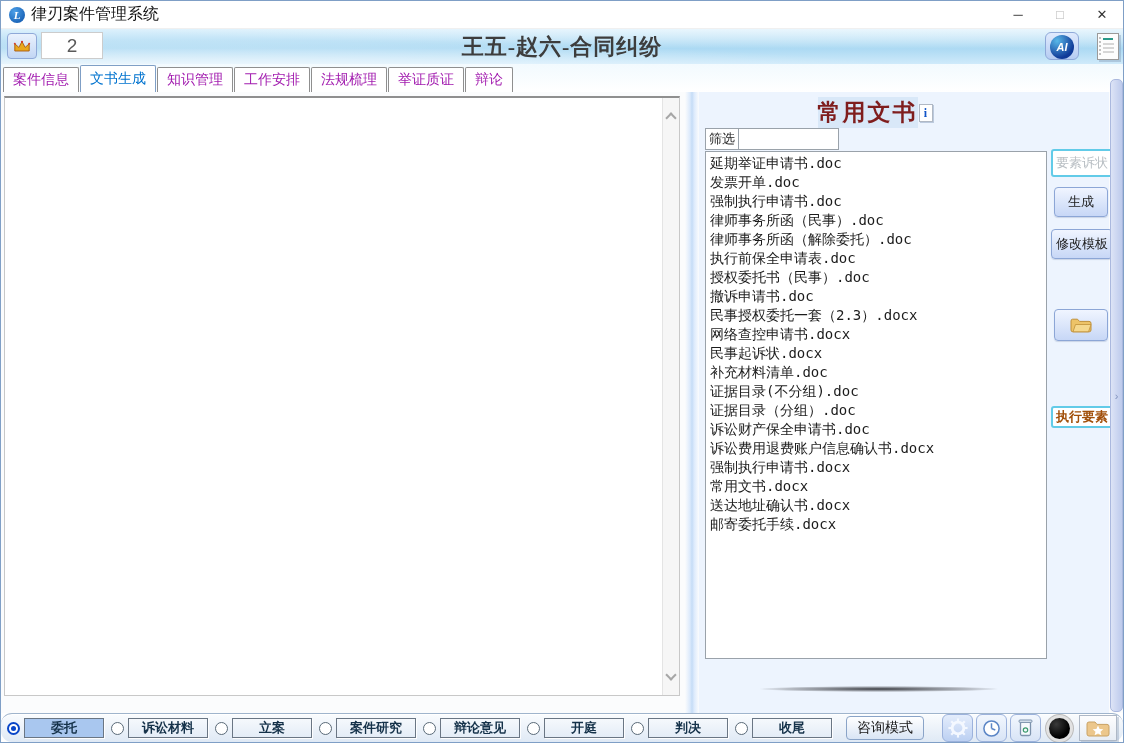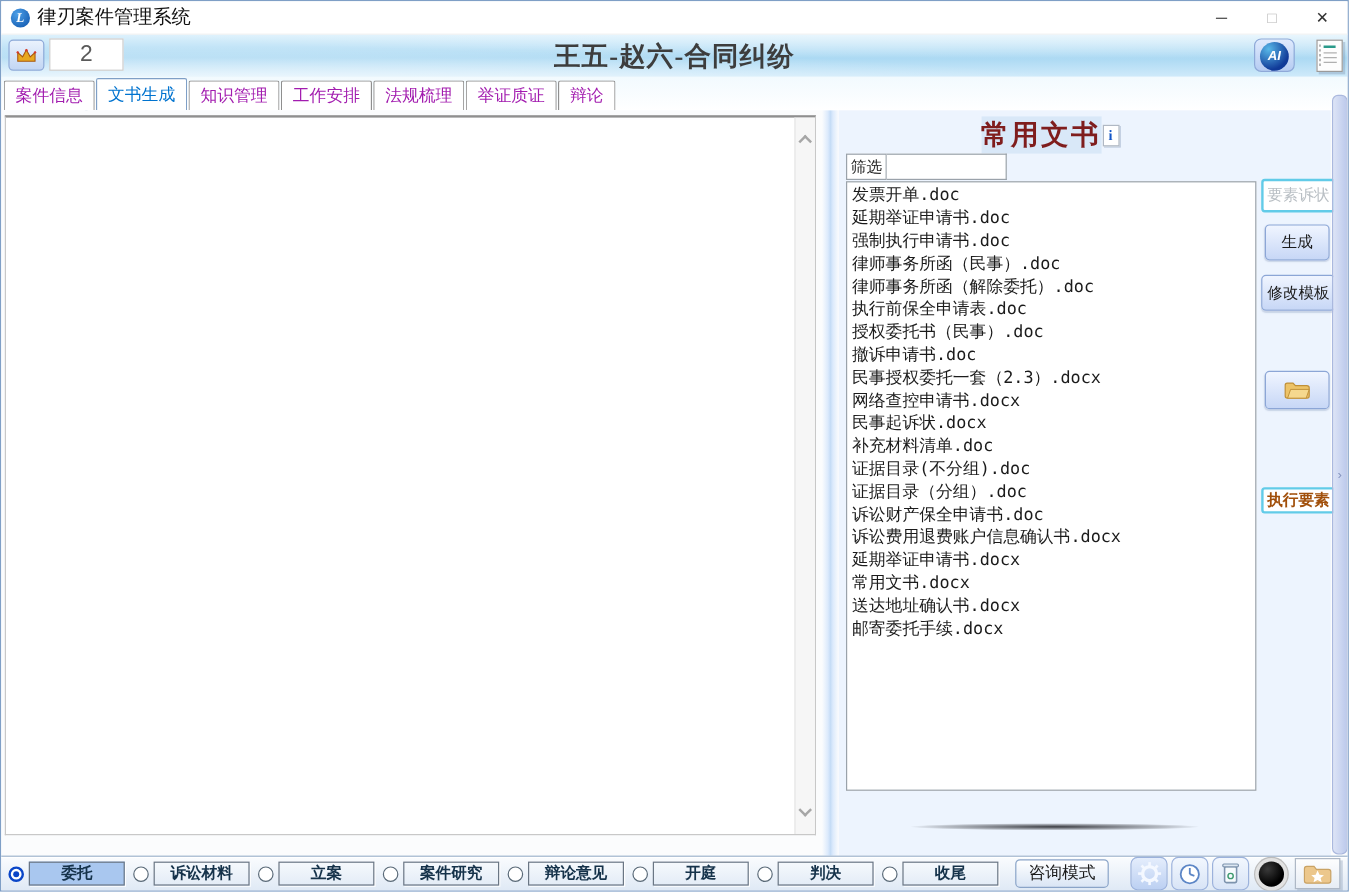--- a/index.html
+++ b/index.html
@@ -65,21 +65,21 @@
   .btn-generate { top:95px; left:3px; width:54px; height:30px; }
   .btn-template { top:137px; width:62px; height:30px; }
   .btn-folder { top:217px; left:3px; width:54px; height:32px; }
   .btn-execute { top:314px; width:62px; height:22px; color:#a14f0a; font-weight:700; }
   .swoosh { position:absolute; left:60px; top:594px; width:240px; height:6px; background:radial-gradient(ellipse at center, rgba(30,30,35,.85) 0%, rgba(30,30,35,.25) 55%, rgba(30,30,35,0) 72%); border-radius:50%; }
 
   .collapse-strip { position:absolute; left:1109px; top:78px; width:13px; height:633px; background:linear-gradient(90deg,#dde4f6,#bdcaec); border:1px solid #aab8de; border-radius:5px; display:flex; align-items:center; justify-content:center; }
   .collapse-arrow { color:#8494be; font-size:11px; }
 
   
-  .bottombar { position:absolute; left:0; top:712px; width:100%; height:29px; background:linear-gradient(180deg,#fafcfe,#dfe9f5); border-top:1px solid #9fb4cc; box-shadow:inset 0 1px 0 #ffffff; display:flex; align-items:center; padding:0 6px; }
+  .bottombar { position:absolute; left:0; top:712px; width:100%; height:29px; background:linear-gradient(180deg,#fafcfe,#dfe9f5); border-top:1px solid #9fb4cc; box-shadow:inset 0 1px 0 #ffffff; display:flex; align-items:center; padding:0 6px;border-radius:11px; }
   .stage { display:flex; align-items:center; margin-right:7px; }
   .radio { width:13px; height:13px; border-radius:50%; border:1px solid #5a6a78; background:#fff; margin-right:4px; position:relative; flex:none; }
   .stage.selected .radio { border:2px solid #0a46c8; }
   .stage.selected .radio::after { content:""; position:absolute; left:2px; top:2px; width:5px; height:5px; border-radius:50%; background:#0a46c8; }
   .stage-label { min-width:80px; height:20px; border:1px solid #6a7684; display:flex; align-items:center; justify-content:center; font-weight:700; font-size:13px; color:#15324a; padding:0 6px; background:transparent; box-shadow:1px 1px 0 rgba(255,255,255,.9); }
   .stage.selected .stage-label { background:#a9c7ef; }
   .bottom-right { margin-left:auto; display:flex; align-items:center; }
   .consult-btn { height:24px; padding:0 10px; background:linear-gradient(180deg,#ffffff,#d9e5f5); border:1px solid #8aa4c8; border-radius:4px; font-size:14px; color:#1a1a1a; margin-right:18px; }
   .icon-btn { width:31px; height:28px; border:1px solid #9cb2dc; border-radius:6px; background:linear-gradient(180deg,#e4edfc,#bcd0f2); display:flex; align-items:center; justify-content:center; margin-right:3px; }
   .icon-btn.light { background:linear-gradient(180deg,#f2f7fe,#d8e4f6); }
@@ -174,24 +174,24 @@
     <div class="right-panel">
       <div class="panel-title-row">
         <span class="panel-title">常用文书</span><span class="info-icon">i</span>
       </div>
       <div class="filter-row">
         <span class="filter-label">筛选</span>
         <input class="filter-input" type="text" value="" style="">
       </div>
       <div class="doc-list">
 
+          <div class="doc-item">延期举证申请书.doc</div>
+
           <div class="doc-item">发票开单.doc</div>
 
-          <div class="doc-item">延期举证申请书.doc</div>
-
           <div class="doc-item">强制执行申请书.doc</div>
 
           <div class="doc-item">律师事务所函（民事）.doc</div>
 
           <div class="doc-item">律师事务所函（解除委托）.doc</div>
 
           <div class="doc-item">执行前保全申请表.doc</div>
 
           <div class="doc-item">授权委托书（民事）.doc</div>
 
@@ -206,21 +206,21 @@
           <div class="doc-item">补充材料清单.doc</div>
 
           <div class="doc-item">证据目录(不分组).doc</div>
 
           <div class="doc-item">证据目录（分组）.doc</div>
 
           <div class="doc-item">诉讼财产保全申请书.doc</div>
 
           <div class="doc-item">诉讼费用退费账户信息确认书.docx</div>
 
-          <div class="doc-item">延期举证申请书.docx</div>
+          <div class="doc-item">强制执行申请书.docx</div>
 
           <div class="doc-item">常用文书.docx</div>
 
           <div class="doc-item">送达地址确认书.docx</div>
 
           <div class="doc-item">邮寄委托手续.docx</div>
         </div>
 
       <div class="btn-col">
         <button class="side-btn cyan-btn btn-element">要素诉状</button>

